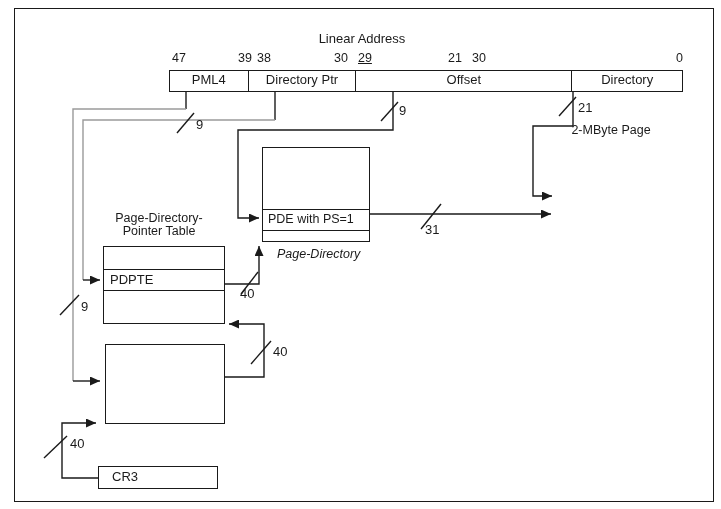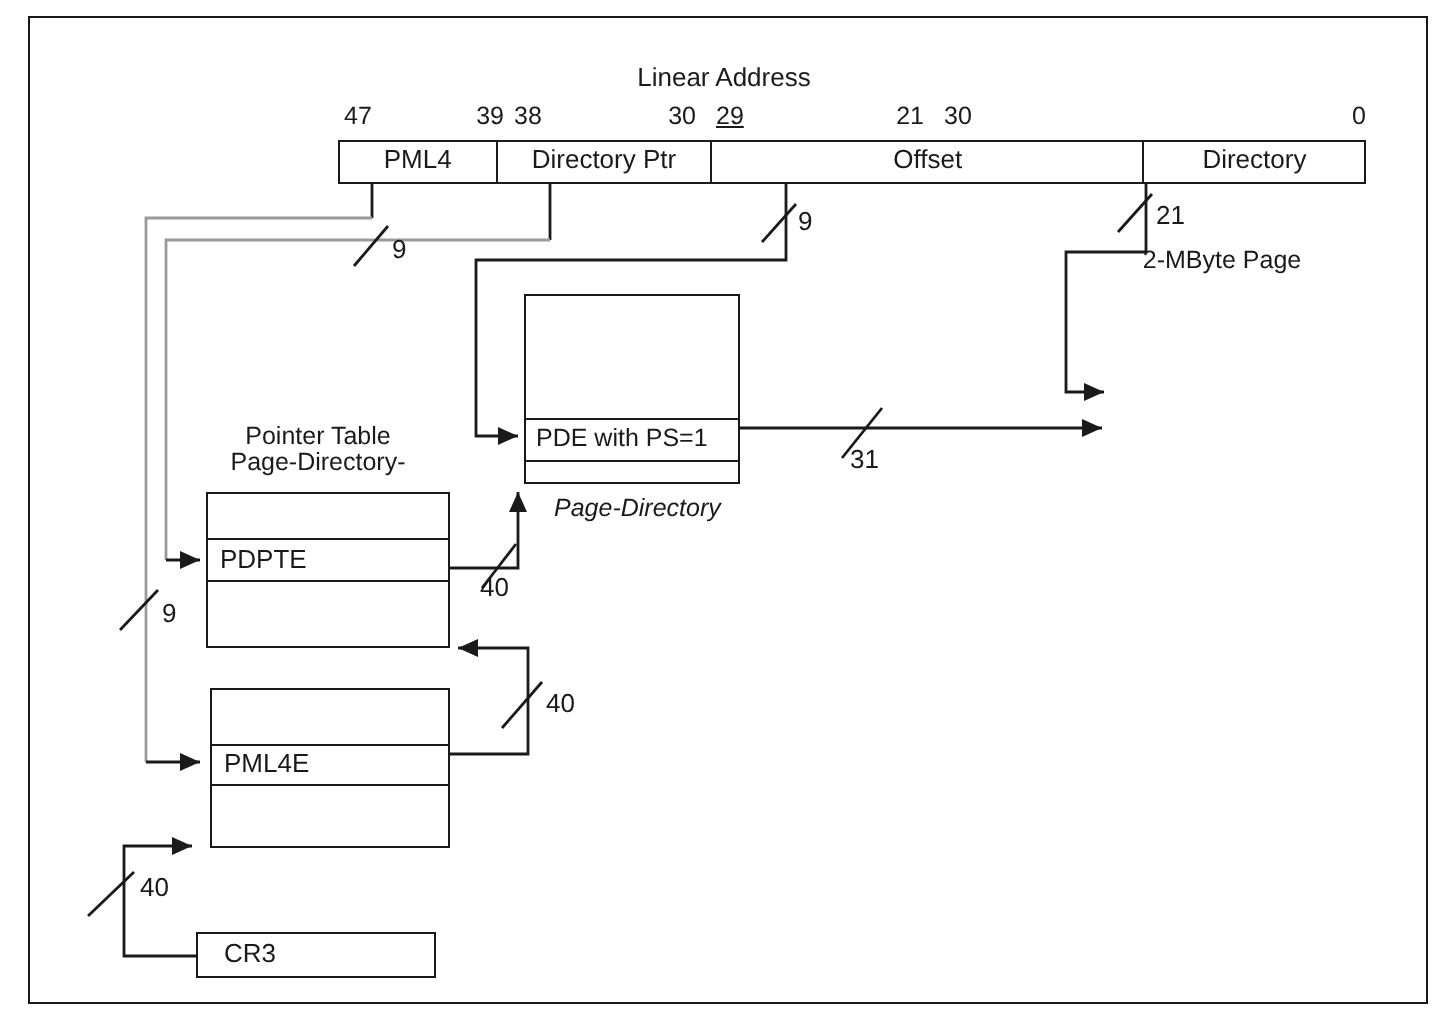--- a/index.html
+++ b/index.html
@@ -105,32 +105,31 @@
   <div class="tbl" style="left:262px;top:147px;width:108px;height:95px;">
     <div class="row" style="height:61px;"></div>
     <div class="row entry" style="height:22px;line-height:18px;font-size:12.5px;padding-left:5px;">PDE with PS=1</div>
     <div class="row fill"></div>
   </div>
   <div class="tbl-title" style="left:277px;top:248px;font-style:italic;">Page-Directory</div>
 
   <div class="tbl-title center" style="left:552px;top:124px;width:118px;">2-MByte Page</div>
 
   <div class="tbl-title center" style="left:100px;top:212px;width:118px;">
+    <span style="display:block;">Page-Directory-</span>
     <span style="display:block;">Pointer Table</span>
-    <span style="display:block;">Page-Directory-</span>
   </div>
   <div class="tbl" style="left:103px;top:246px;width:122px;height:78px;">
     <div class="row" style="height:22px;"></div>
     <div class="row entry" style="height:22px;line-height:19px;">PDPTE</div>
     <div class="row fill"></div>
   </div>
 
   <div class="tbl" style="left:105px;top:344px;width:120px;height:80px;">
     <div class="row" style="height:27px;"></div>
-    <div class="row entry" style="height:21px;line-height:18px;">PML4E</div>
     <div class="row fill"></div>
   </div>
 
   <div class="cr3-box">CR3</div>
 
   <span class="lbl" style="left:81px;top:300px;">9</span>
   <span class="lbl" style="left:196px;top:118px;">9</span>
   <span class="lbl" style="left:399px;top:104px;">9</span>
   <span class="lbl" style="left:578px;top:101px;">21</span>
   <span class="lbl" style="left:425px;top:223px;">31</span>

